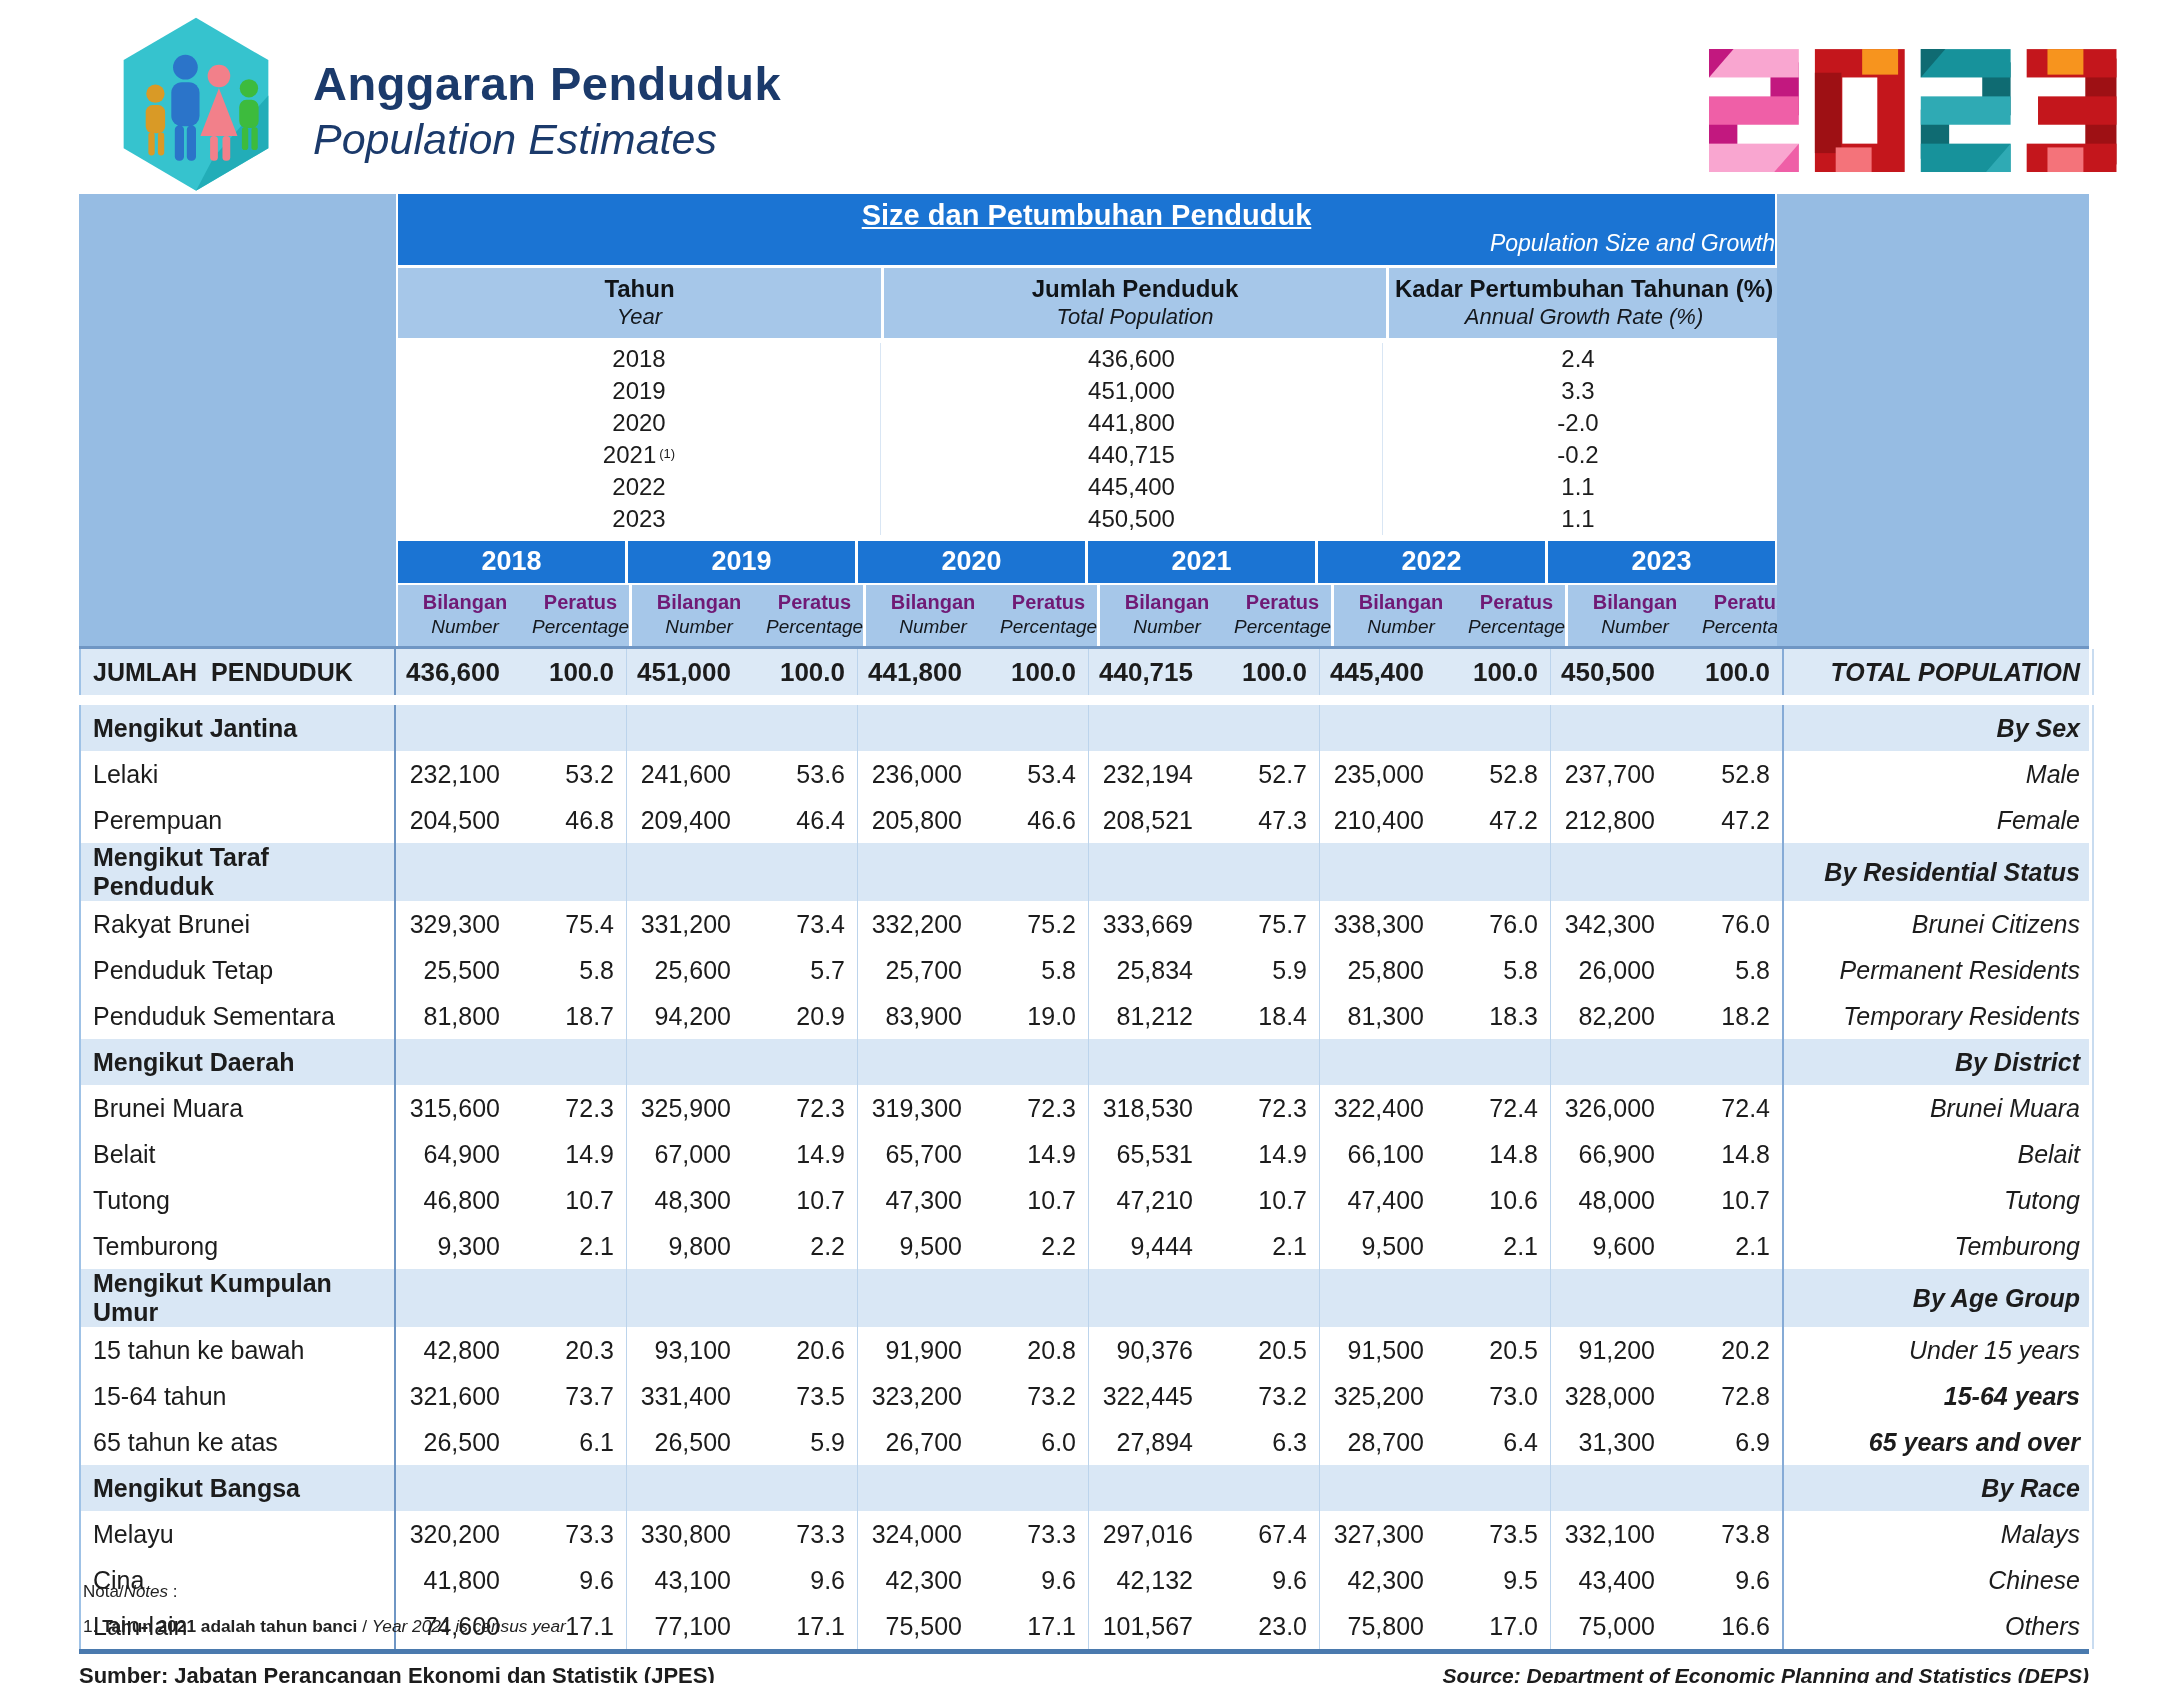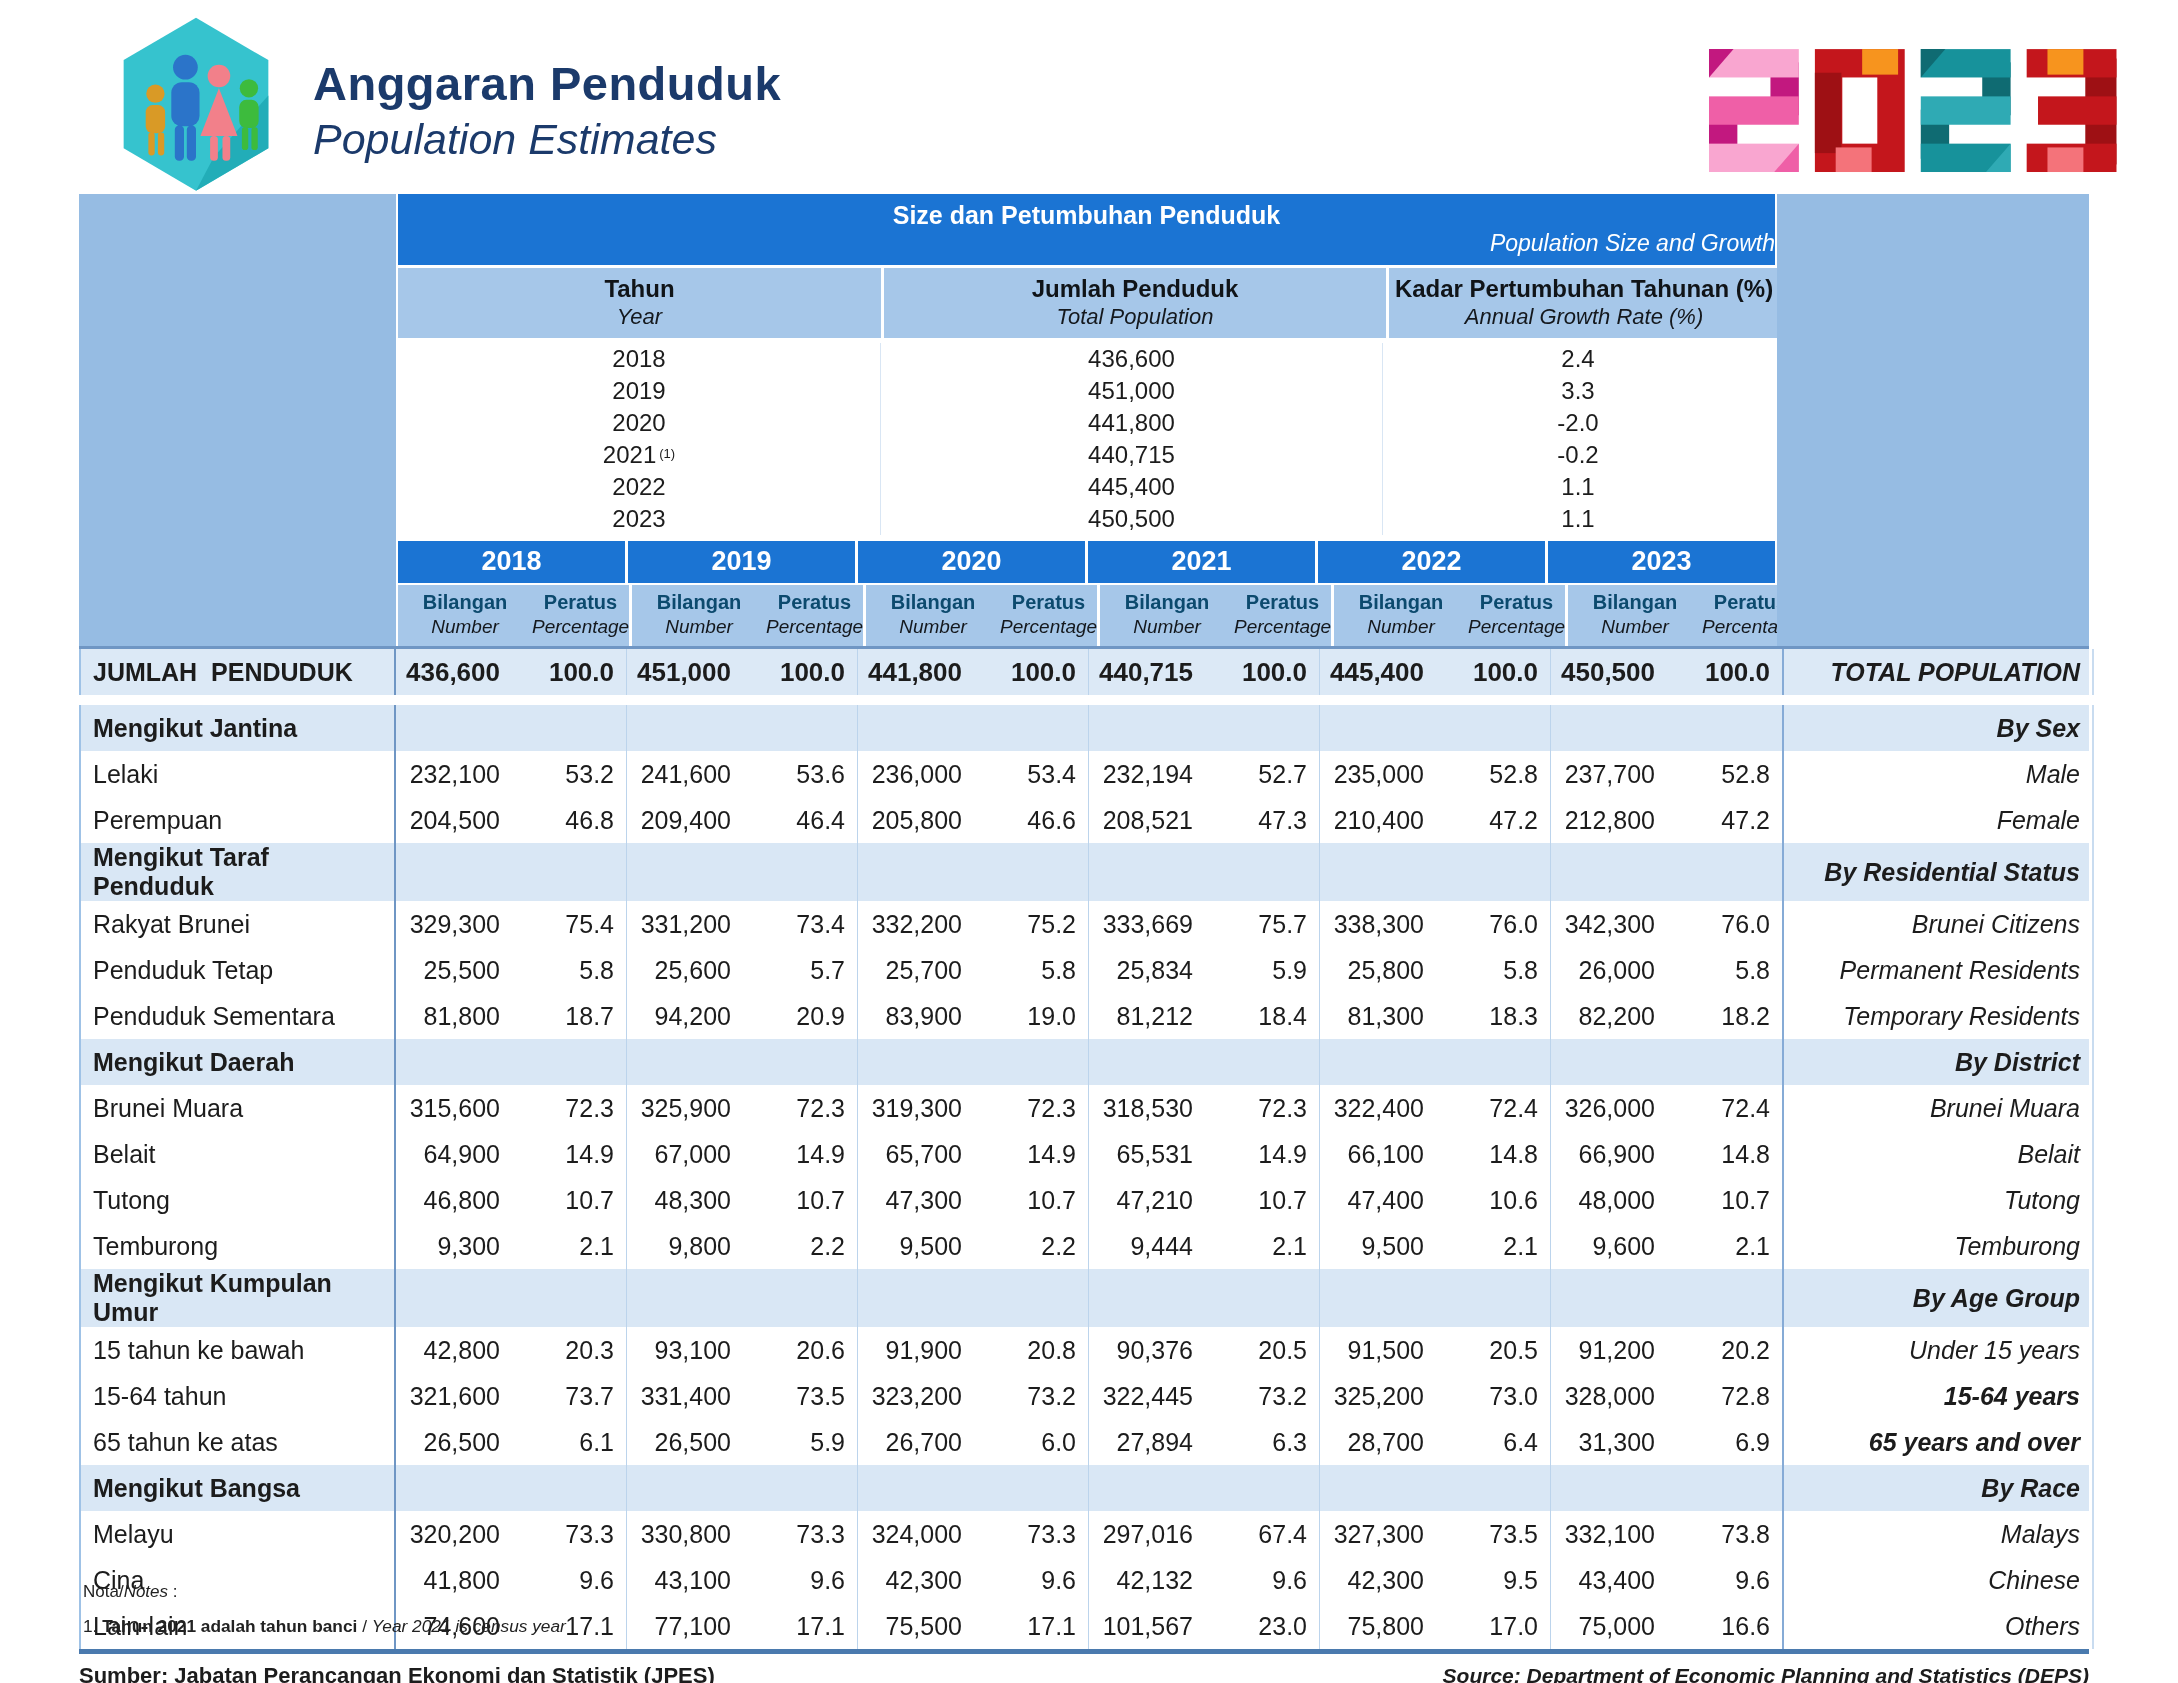--- a/index.html
+++ b/index.html
@@ -16,37 +16,37 @@
 
   
   .content{position:absolute;left:79px;top:194px;width:2010px;}
   .grid-row{display:grid;grid-template-columns:317px repeat(6,134px 97px) 312px;}
 
   
   .top-section{display:grid;grid-template-columns:317px 1381px 312px;border-bottom:3px solid #6f96c4;}
   .side-fill{background:var(--sidebar_blue);}
   .gtable{background:#fff;border-left:2px solid #fff;border-right:2px solid #fff;}
   .gt-title{background:var(--band_blue);color:#fff;text-align:center;padding:7px 0 8px 0;margin-bottom:3px;}
-  .gt-title .l1{font-weight:bold;font-size:25px;line-height:29px;}
+  .gt-title .l1{font-weight:bold;font-size:29px;line-height:29px;text-decoration:underline;}
   .gt-title .l2{font-style:italic;font-size:23px;line-height:27px;text-align:right;}
   .gt-head{display:grid;grid-template-columns:483px 502px 390px;column-gap:3px;background:#fff;}
   .gt-head .cell{background:var(--band_light);text-align:center;padding:6px 0 8px 0;}
   .gt-head .l1{font-weight:bold;font-size:24px;line-height:29px;color:#101418;}
   .gt-head .l2{font-style:italic;font-size:22px;line-height:27px;color:#14181d;}
   .gt-body{padding:5px 0 4px 0;}
   .gt-row{display:grid;grid-template-columns:483px 502px 390px;height:32px;align-items:center;text-align:center;font-size:24px;}
   .gt-row .cell{border-right:1px solid #d9e6f4;height:100%;display:flex;align-items:center;justify-content:center;}
   .gt-row .cell:last-child{border-right:none;}
   .gt-row sup{font-size:13px;margin-left:3px;transform:translateY(-2px);display:inline-block;}
   .yr-band{display:grid;grid-template-columns:repeat(6,1fr);column-gap:3px;background:#fff;margin-top:2px;}
   .yr-band .cell{background:var(--band_blue);color:#fff;font-weight:bold;font-size:27px;text-align:center;padding:5px 0 6px 0;}
   .sub-band{display:grid;grid-template-columns:repeat(6,1fr);column-gap:3px;background:#fff;margin-top:2px;}
   .sub-band .blk{background:var(--band_light);display:grid;grid-template-columns:134px 97px;padding:5px 0 7px 0;}
   .sub-band .sc{text-align:center;}
-  .sub-band .l1{font-weight:bold;font-size:20px;line-height:25px;color:#0c4a6e;}
+  .sub-band .l1{font-weight:bold;font-size:20px;line-height:25px;color:#701a75;}
   .sub-band .l2{font-style:italic;font-size:19px;line-height:24px;color:#14181d;}
 
   
   .main-table{border-bottom:5px solid var(--line_steel);}
   .mt-row{min-height:46px;align-items:center;}
   .mt-row .lbl{padding-left:12px;font-size:25px;border-left:2px solid #9fc2e6;border-right:2px solid #6f96c4;
       align-self:stretch;display:flex;align-items:center;}
   .mt-row .en{padding-right:12px;font-size:25px;font-style:italic;text-align:right;border-left:2px solid var(--line_mid);
       border-right:2px solid #c9dcf0;align-self:stretch;display:flex;align-items:center;justify-content:flex-end;}
   .mt-row .bil{font-size:25px;text-align:right;padding-right:30px;align-self:stretch;display:flex;align-items:center;justify-content:flex-end;}

